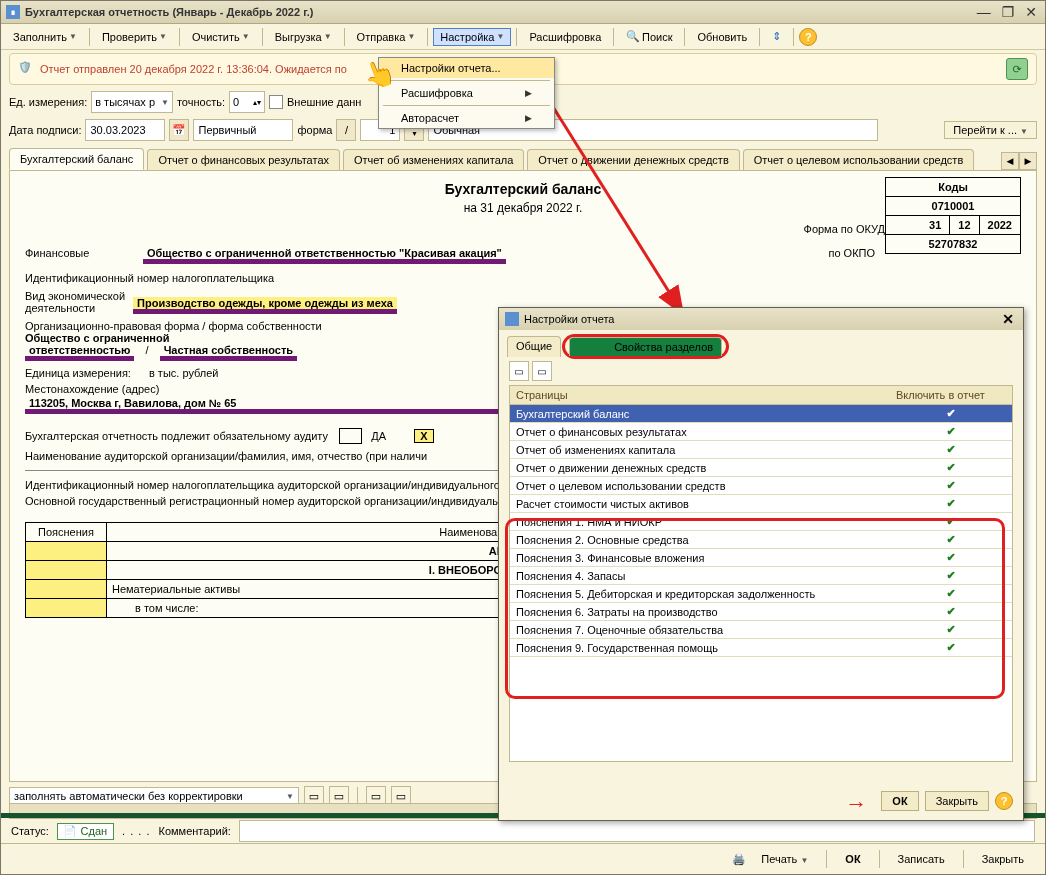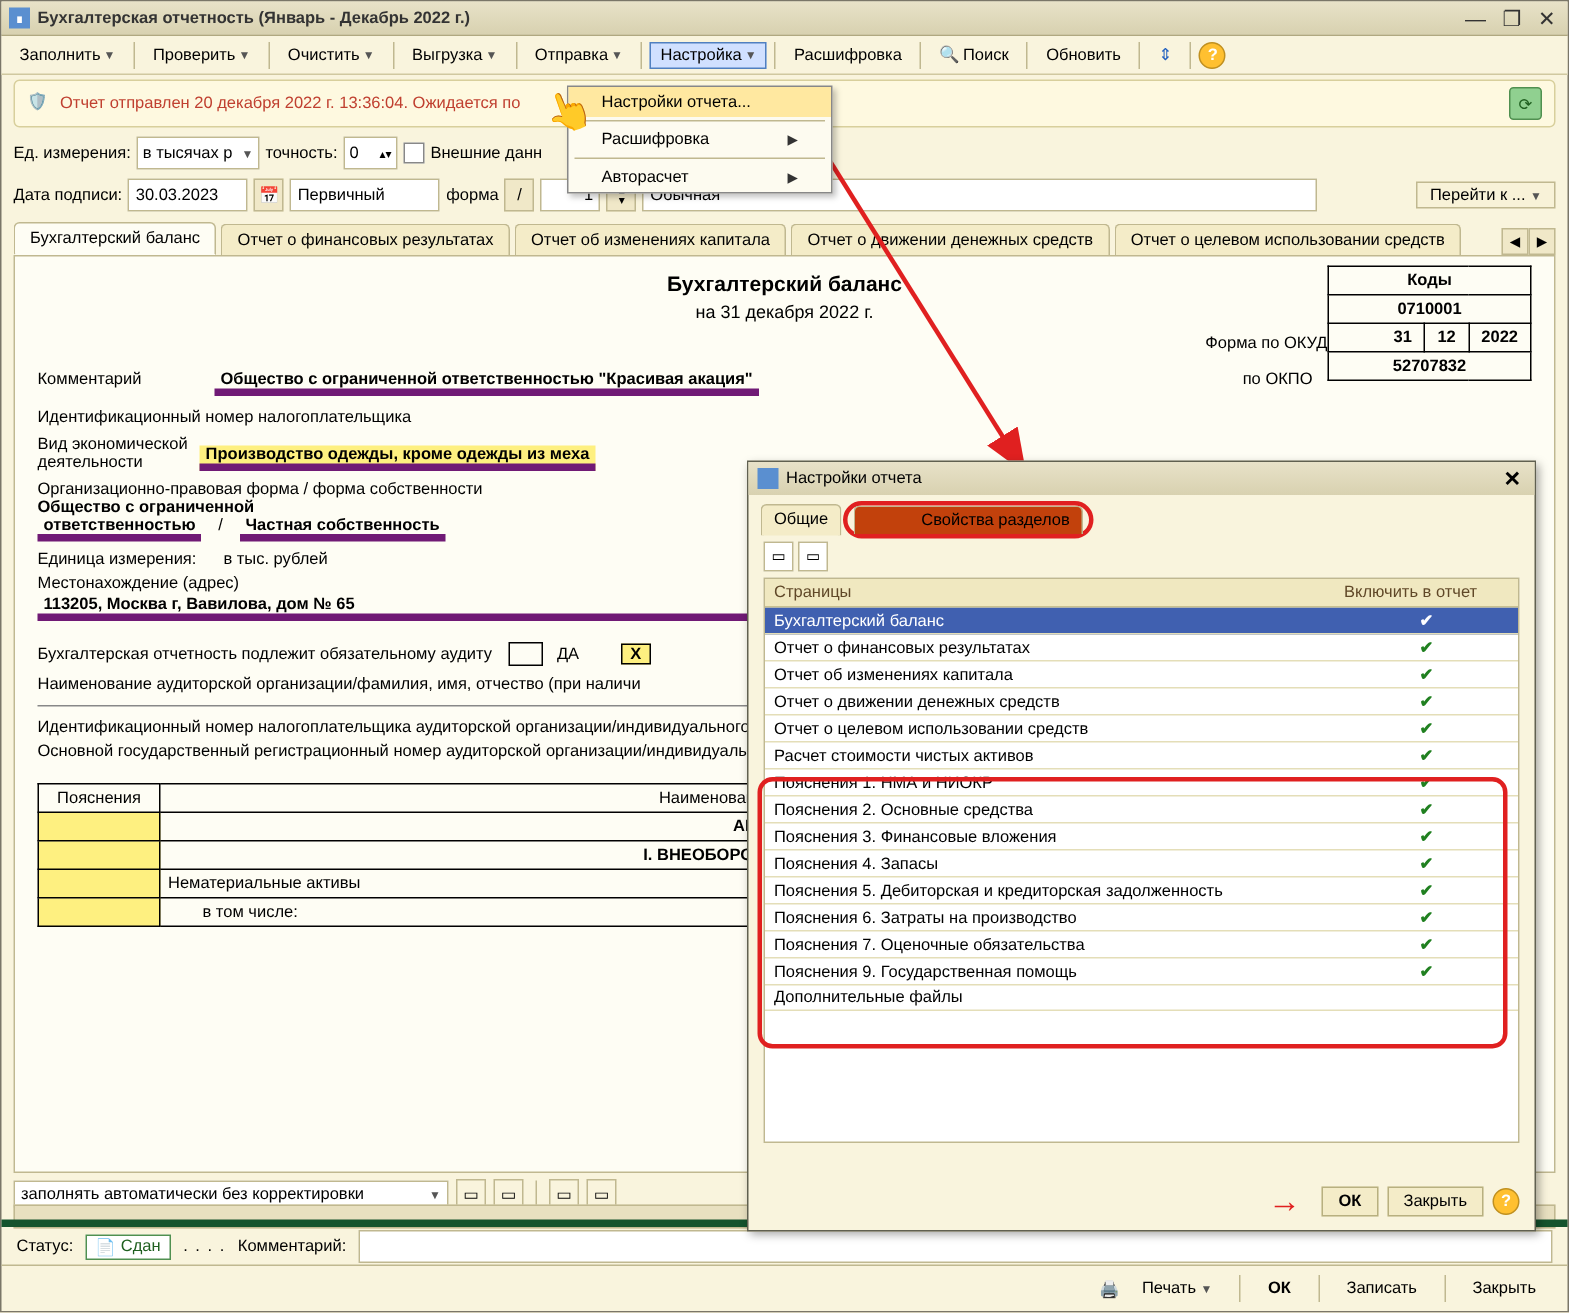--- a/index.html
+++ b/index.html
@@ -69,21 +69,21 @@
 .hand-cursor{position:absolute;top:58px;left:362px;z-index:60;font-size:26px;transform:rotate(-20deg);}
 
 .red-arrow-line{position:absolute;top:72px;left:530px;z-index:40;pointer-events:none;}
 
 .dialog{position:absolute;top:306px;left:497px;width:524px;height:512px;background:#f9f4dd;border:1px solid #606050;box-shadow:2px 2px 6px rgba(0,0,0,0.35);z-index:100;}
 .dialog .dtitle{height:22px;background:linear-gradient(#e8e2c8,#d8d1b0);display:flex;align-items:center;padding:0 6px;}
 .dialog .dtitle .dicon{width:14px;height:14px;background:#5a8fd0;margin-right:5px;}
 .dialog .dtitle .dclose{margin-left:auto;font-size:14px;cursor:pointer;padding:0 3px;font-weight:bold;}
 .dialog .dtabs{display:flex;padding:6px 8px 0 8px;gap:3px;}
 .dialog .dtab{border:1px solid #c0b890;border-bottom:none;padding:3px 8px;border-radius:4px 4px 0 0;background:#f4ecc8;cursor:pointer;}
-.dialog .dtab.active{background:#c2410c;padding-left:44px;}
+.dialog .dtab.active{background:#15803d;padding-left:44px;}
 .red-circle{border:3px solid #e02020;border-radius:14px;display:inline-block;padding:0 4px;margin:-2px;}
 .dialog .dtoolbar{padding:4px 10px;display:flex;gap:3px;}
 .dialog .dtoolbar span{width:18px;height:18px;border:1px solid #c0b890;background:#fff;display:flex;align-items:center;justify-content:center;cursor:pointer;font-size:10px;}
 .dialog .dgrid{margin:0 10px;border:1px solid #c0b890;background:#fff;height:375px;overflow:auto;}
 .dialog .dgrid table{width:100%;border-collapse:collapse;}
 .dialog .dgrid th{background:#f0e8c0;padding:3px 6px;text-align:left;font-weight:normal;border-bottom:1px solid #c8c090;color:#604828;}
 .dialog .dgrid td{padding:2px 6px;border-bottom:1px solid #e4deb8;}
 .dialog .dgrid tr.selected td{background:#4060b0;color:#fff;}
 .checkmark{color:#208020;font-weight:bold;text-align:center;}
 .dialog .dbuttons{position:absolute;bottom:6px;right:10px;display:flex;gap:6px;align-items:center;}
@@ -272,21 +272,21 @@
             </tr>
       </tbody>
         </table>
     </div>
 
     <div style="text-align:right;margin-top:8px;padding-right:130px;">
       <div>Форма по ОКУД</div>
     </div>
 
     <div class="label-row">
-      <span class="lab">Комментарий</span>
+      <span class="lab">Финансовые</span>
       <span class="underline-field">Общество с ограниченной ответственностью "Красивая акация"</span>
       <span class="rcode">по ОКПО</span>
     </div>
 
     <div style="margin-top:8px;">Идентификационный номер налогоплательщика</div>
 
     <div class="label-row" style="margin-top:6px;">
       <div>
         <div>Вид экономической</div>
         <div>деятельности</div>
@@ -444,24 +444,20 @@
               <td class="checkmark">✔</td>
             </tr>
         <tr>
               <td>Пояснения 7. Оценочные обязательства</td>
               <td class="checkmark">✔</td>
             </tr>
         <tr>
               <td>Пояснения 9. Государственная помощь</td>
               <td class="checkmark">✔</td>
             </tr>
-        <tr>
-              <td>Дополнительные файлы</td>
-              <td></td>
-            </tr>
       </tbody>
         </table>
     </div>
 
     <div class="red-group-box" style="top:210px;left:6px;width:494px;height:175px;"></div>
 
     <div class="dbuttons">
       <span class="red-arrow-ok">→</span>
       <div class="dbtn ok">ОК</div>
       <div class="dbtn">Закрыть</div>

